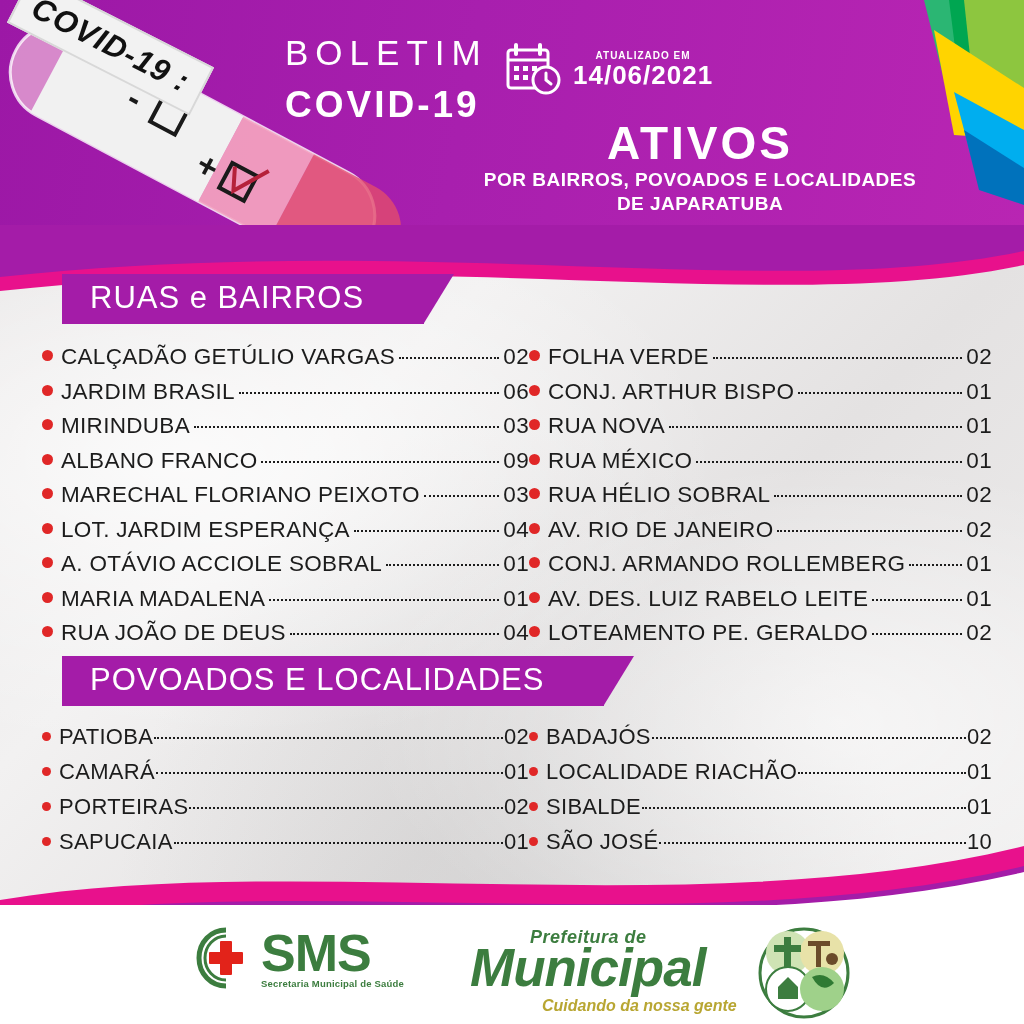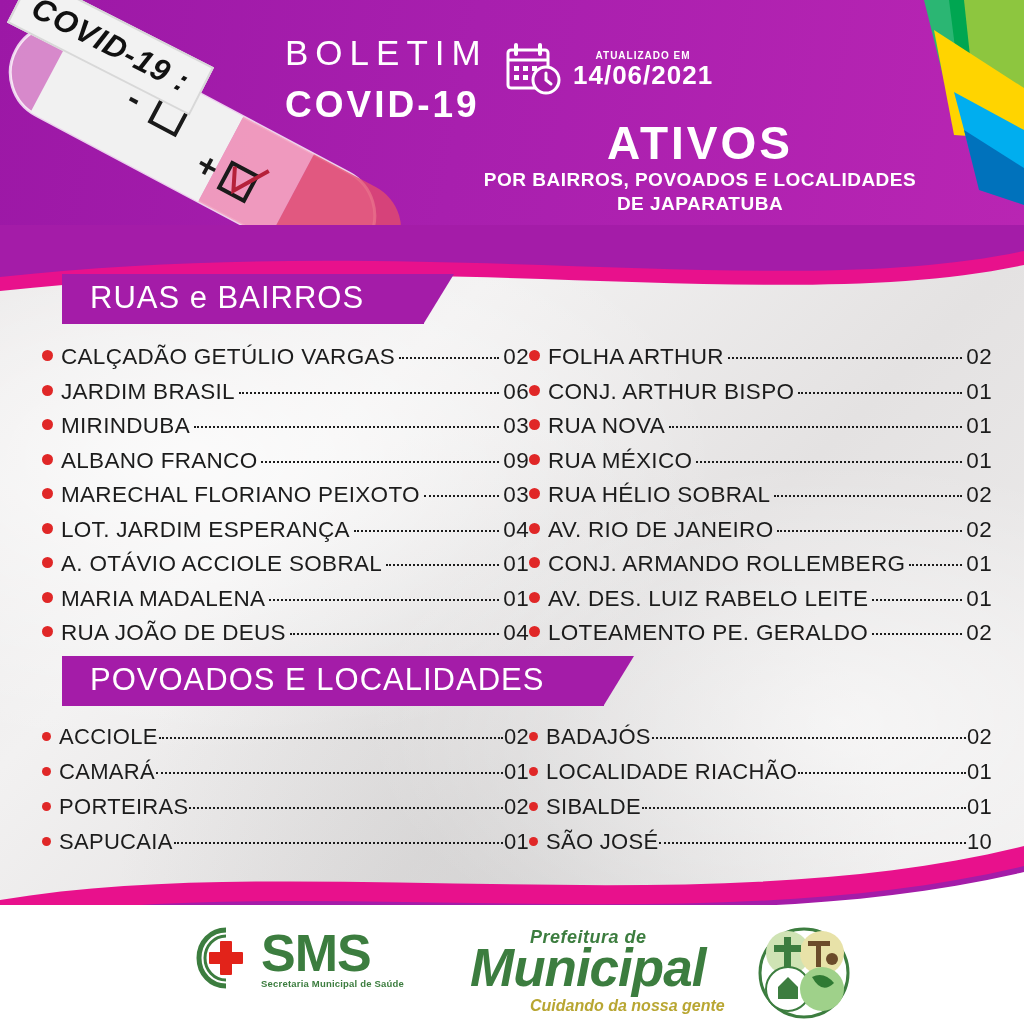--- a/index.html
+++ b/index.html
@@ -151,21 +151,21 @@
     position: absolute; left: 60px; top: 10px;
     font-size: 18px; font-style: italic; font-weight: 700; color: #3c7d3f;
     letter-spacing: 0.5px;
   }
   .pref-2 {
     position: absolute; left: 0px; top: 22px;
     font-size: 53px; font-weight: 700; font-style: italic; color: #3c7d3f;
     letter-spacing: -1px; line-height: 58px;
   }
   .pref-3 {
-    position: absolute; left: 60px; top: 80px;
+    position: absolute; left: 72px; top: 80px;
     font-size: 16px; font-style: italic; font-weight: 700; color: #b8a632;
   }
   .pref-emblem { position: absolute; left: 288px; top: 10px; width: 92px; height: 92px; }
 
   .bg-texture {
     position: absolute; left: 0; top: 262px; width: 1024px; height: 660px;
     background:
       radial-gradient(ellipse at 18% 30%, rgba(255,255,255,0.75) 0%, rgba(255,255,255,0) 45%),
       radial-gradient(ellipse at 82% 70%, rgba(255,255,255,0.6) 0%, rgba(255,255,255,0) 40%),
       radial-gradient(ellipse at 50% 105%, rgba(180,180,180,0.35) 0%, rgba(255,255,255,0) 55%),
@@ -307,21 +307,21 @@
         <div class="row">
             <span class="bullet"></span>
             <span class="rname">RUA JOÃO DE DEUS</span>
             <span class="dots"></span>
             <span class="rval">04</span>
           </div>
       </div>
       <div class="col">
         <div class="row">
             <span class="bullet"></span>
-            <span class="rname">FOLHA ARTHUR</span>
+            <span class="rname">FOLHA VERDE</span>
             <span class="dots"></span>
             <span class="rval">02</span>
           </div>
         <div class="row">
             <span class="bullet"></span>
             <span class="rname">CONJ. ARTHUR BISPO</span>
             <span class="dots"></span>
             <span class="rval">01</span>
           </div>
         <div class="row">
@@ -370,21 +370,21 @@
     </div>
 
     <div class="title-wrap-2">
       <div class="section-title">POVOADOS E LOCALIDADES</div>
     </div>
 
     <div class="cols pov">
       <div class="col">
         <div class="row">
             <span class="bullet"></span>
-            <span class="rname">ACCIOLE</span>
+            <span class="rname">PATIOBA</span>
             <span class="dots"></span>
             <span class="rval">02</span>
           </div>
         <div class="row">
             <span class="bullet"></span>
             <span class="rname">CAMARÁ</span>
             <span class="dots"></span>
             <span class="rval">01</span>
           </div>
         <div class="row">

